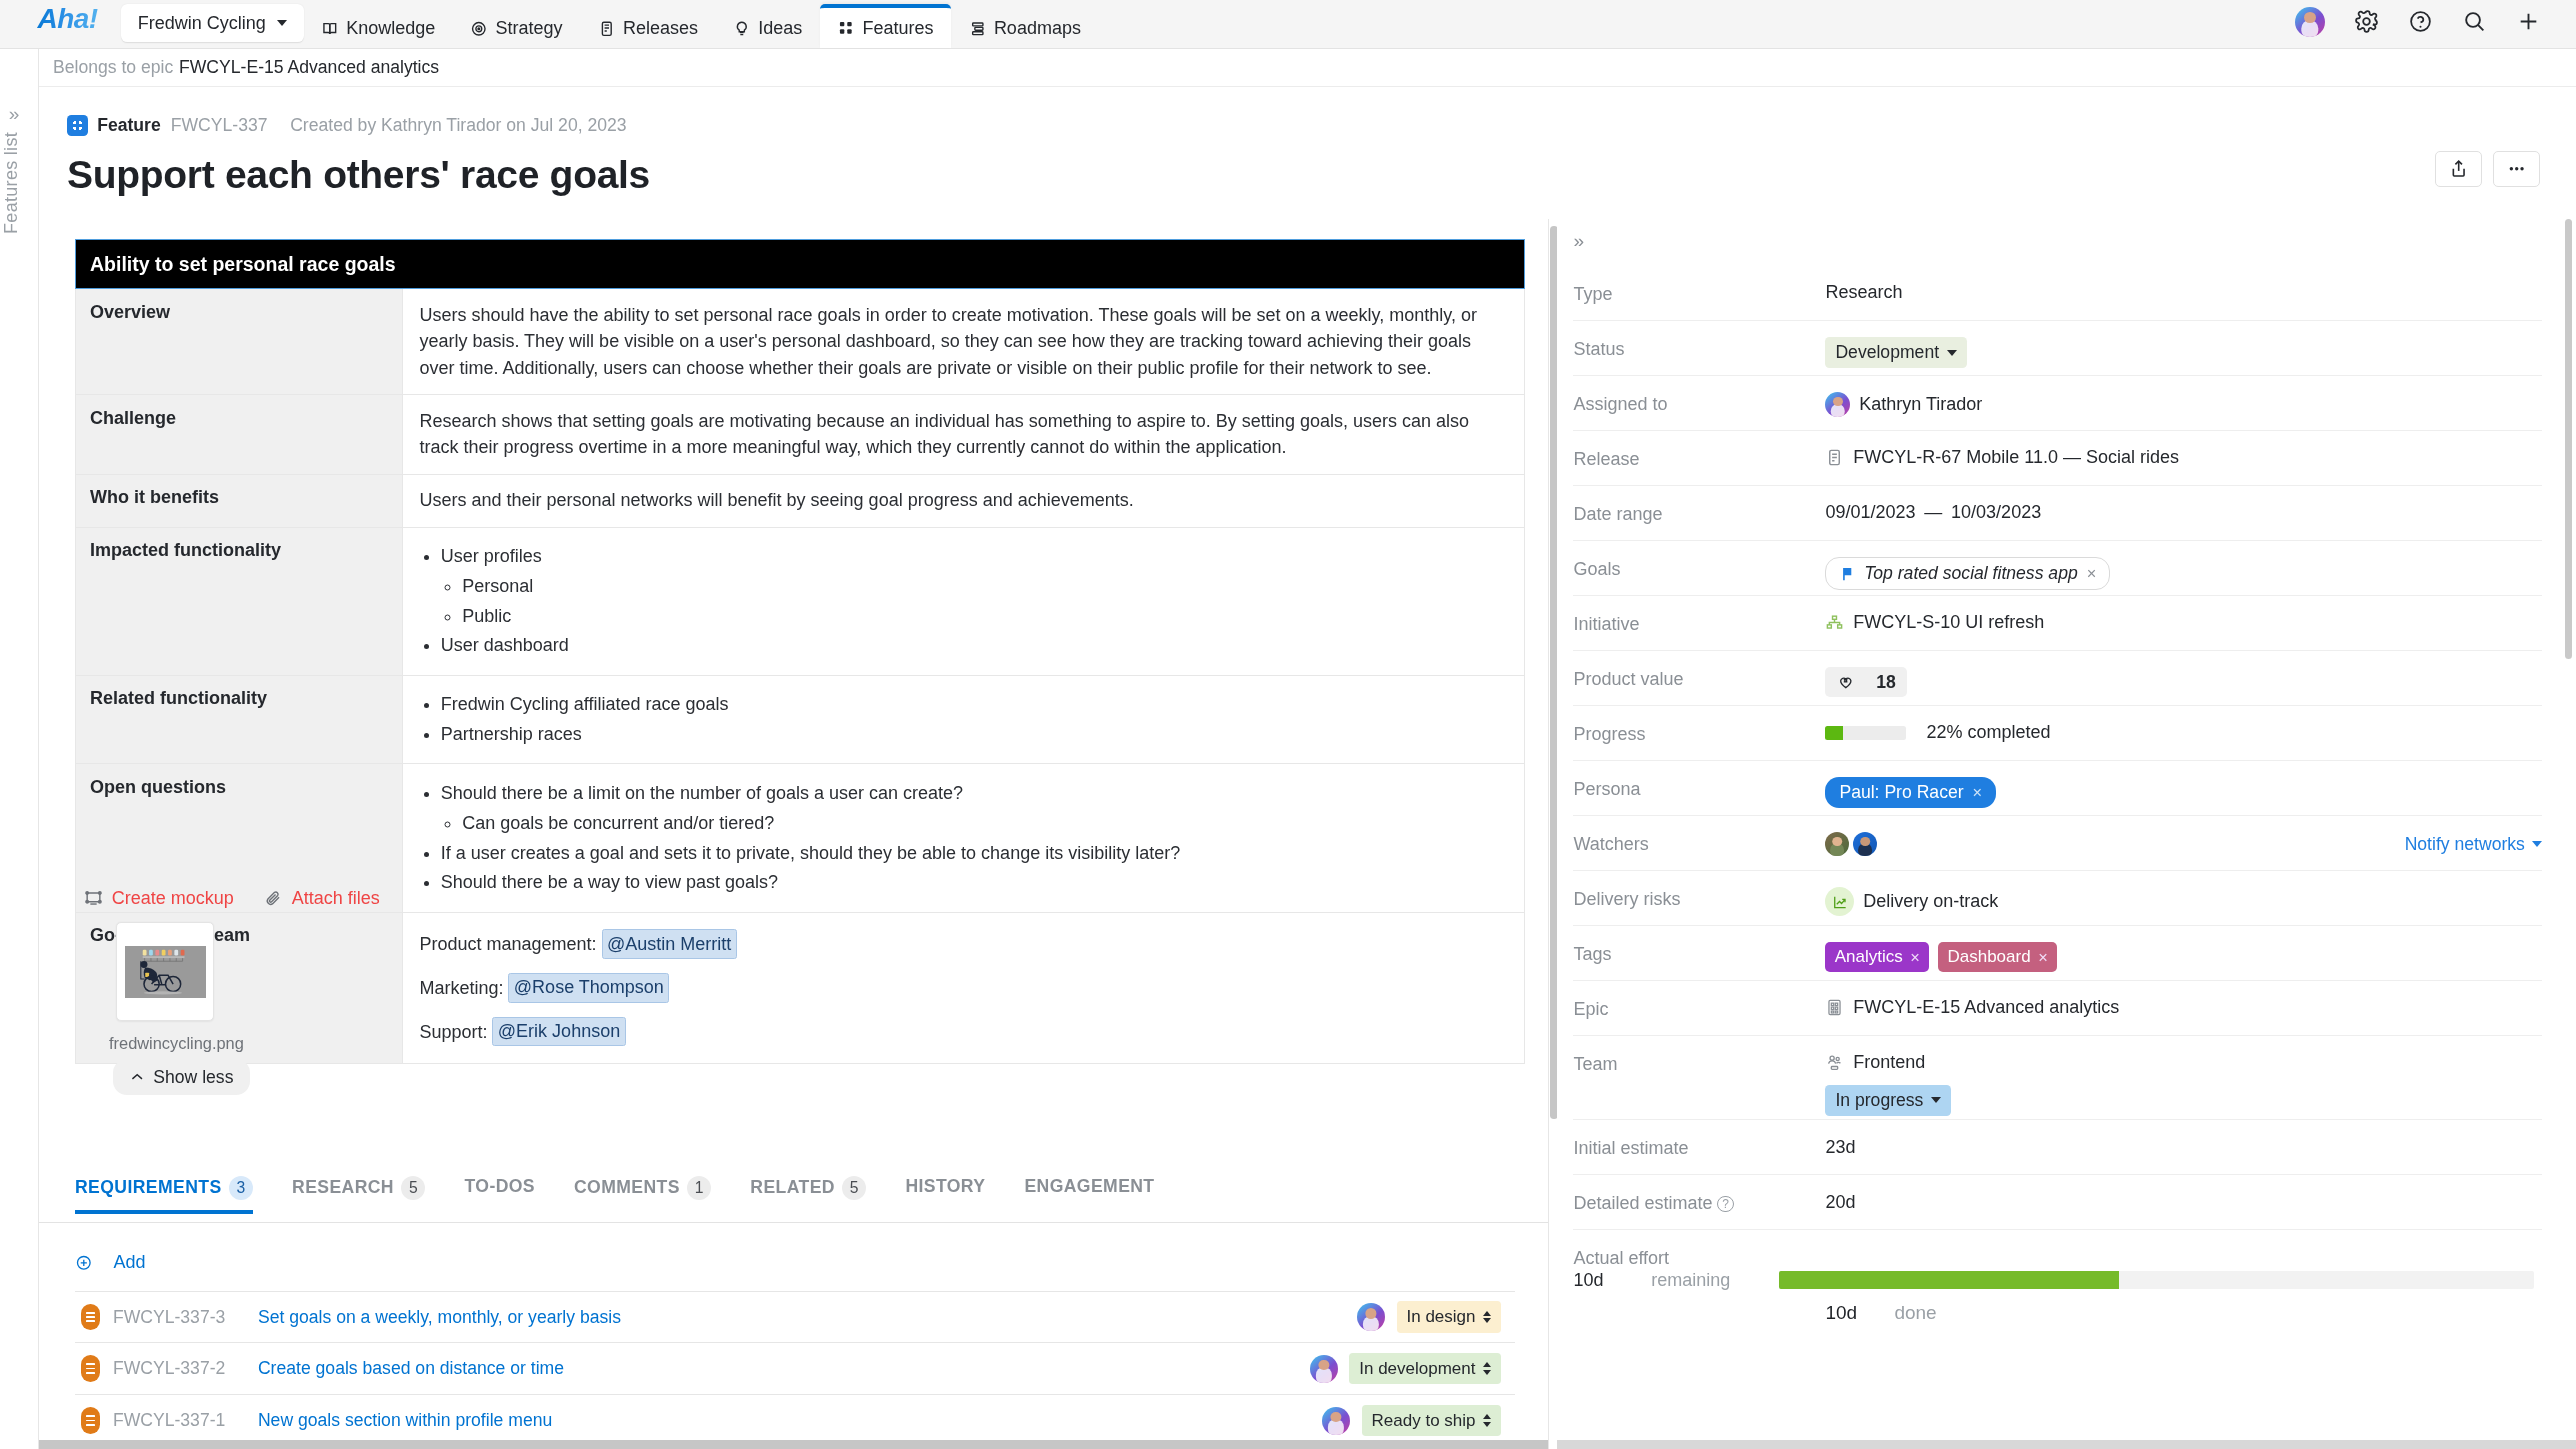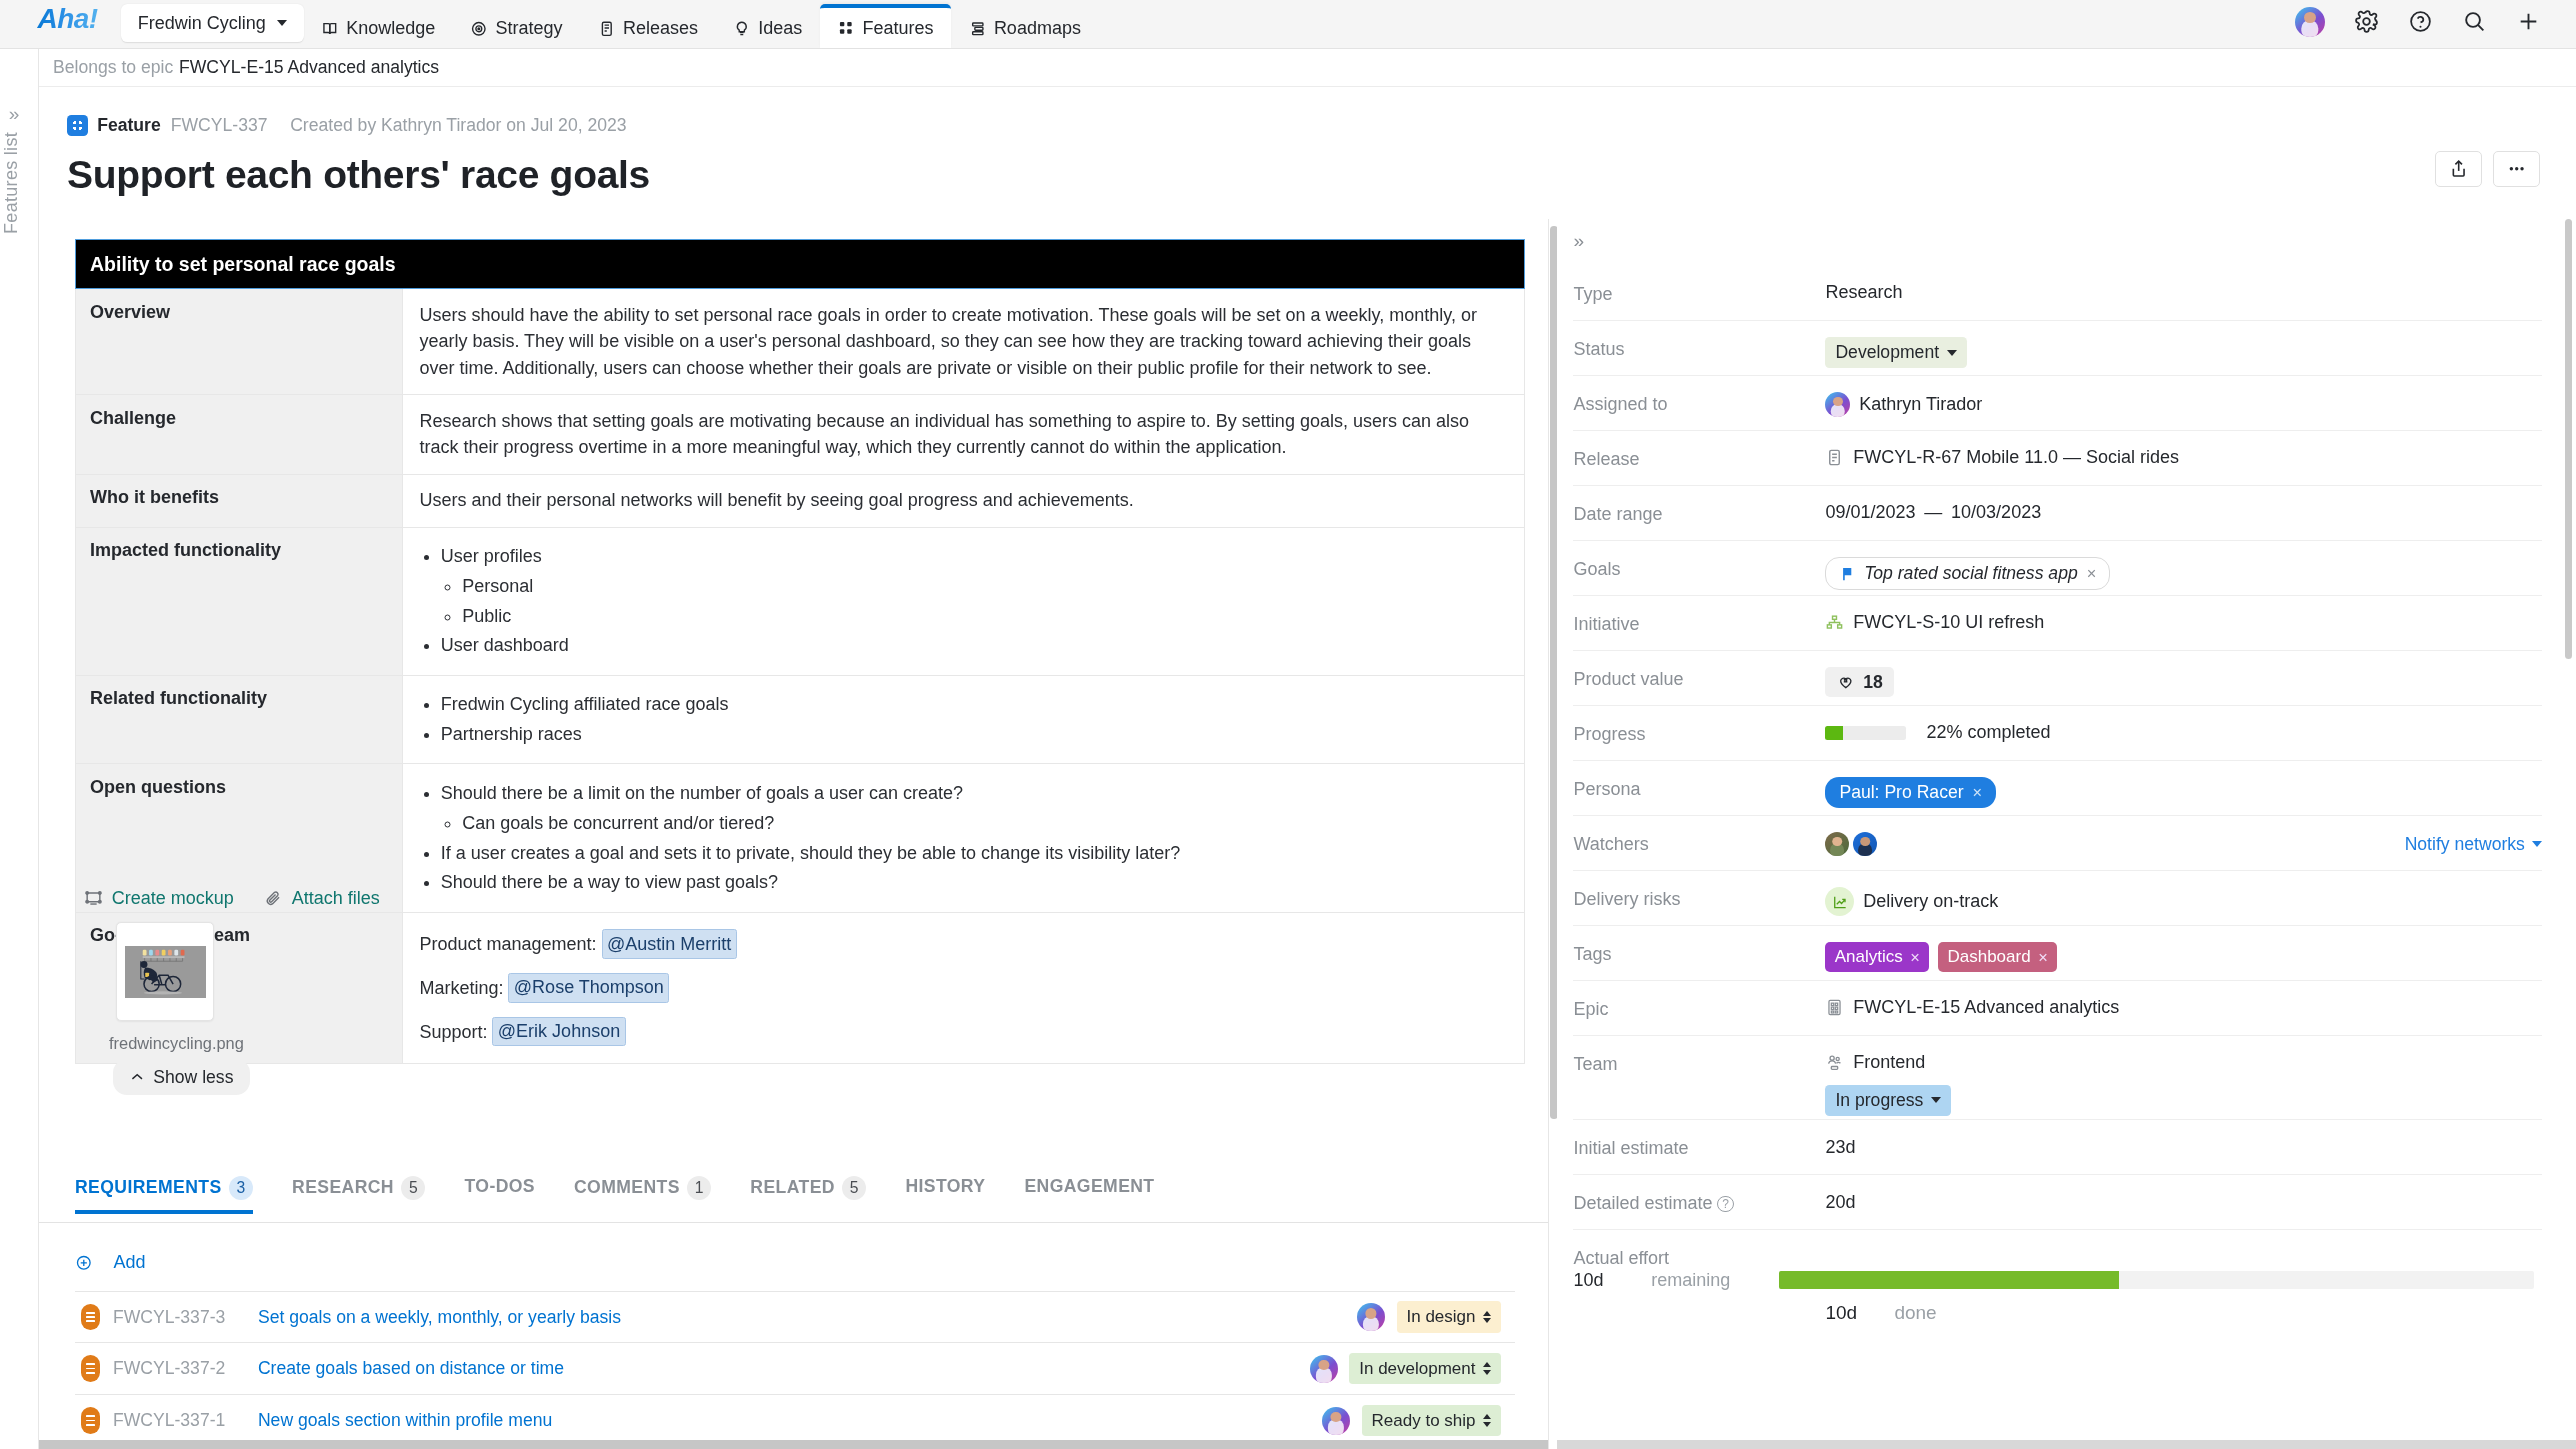--- a/index.html
+++ b/index.html
@@ -165,21 +165,21 @@
   .gtm-line { margin: 3.8px 0 14px 0; }
   .gtm-line:last-child { margin-bottom: 3.8px; }
   .mention {
     display:inline-block; background:#cfe0f2; border:0.6px solid #a9c6e6;
     border-radius: 2.5px; padding: 0.6px 4.4px; color:#1b3f6b;
   }
 
   
   .attach-bar {
     position:absolute; left:45px; top:669px; display:flex; gap:30px;
-    font-size:18px; color:#0f766e; 
+    font-size:18px; color:#ef4444; 
   }
   .attach-bar span.lbl { cursor:pointer; }
   .thumb-card {
     position:absolute; left:77px; top:703px; width:98px; height:99px;
     background:#fff; border:0.6px solid #e4e4e4; border-radius:5px;
     display:flex; align-items:center; justify-content:center;
     box-shadow:0 0.6px 1.9px rgba(0,0,0,.06);
   }
   .thumb-img { width:81px; height:52px; background:#9a9a9a; position:relative; overflow:hidden; }
   .thumb-name {
@@ -291,21 +291,21 @@
   }
   .chip-blue {
     display:inline-flex; align-items:center; gap:8.8px;
     border-radius:14px; padding:5px 14px; font-size:17.6px; color:#fff;
     background:#1f7ee0;
   }
   .chip-x { color:#8a8f95; font-size:16.4px; }
   .chip-blue .chip-x { color:#cfe4f8; }
   .tag-chip .chip-x { color:#f0dcf8; }
   .value-chip {
-    display:inline-flex; align-items:center; gap:9px; background:#f0f0f0;
+    display:inline-flex; align-items:center; gap:22px; background:#f0f0f0;
     border-radius:5px; padding:4.4px 11.3px; font-size:17.6px; font-weight:bold;
   }
   .progbar { width:81px; height:14px; background:#ececec; border-radius:2.5px;
              overflow:hidden; flex:none; }
   .progbar i { display:block; height:100%; background:#5cb811; }
   .effort-bar { width:755px; height:17.6px; background:#f2f2f2; border-radius:1.9px;
                 overflow:hidden; }
   .effort-bar i { display:block; height:100%; background:#76bb2a; }
   .notify { margin-left:auto; color:#1f7ee0; font-size:17.6px; display:flex;
             align-items:center; gap:7.5px; }

